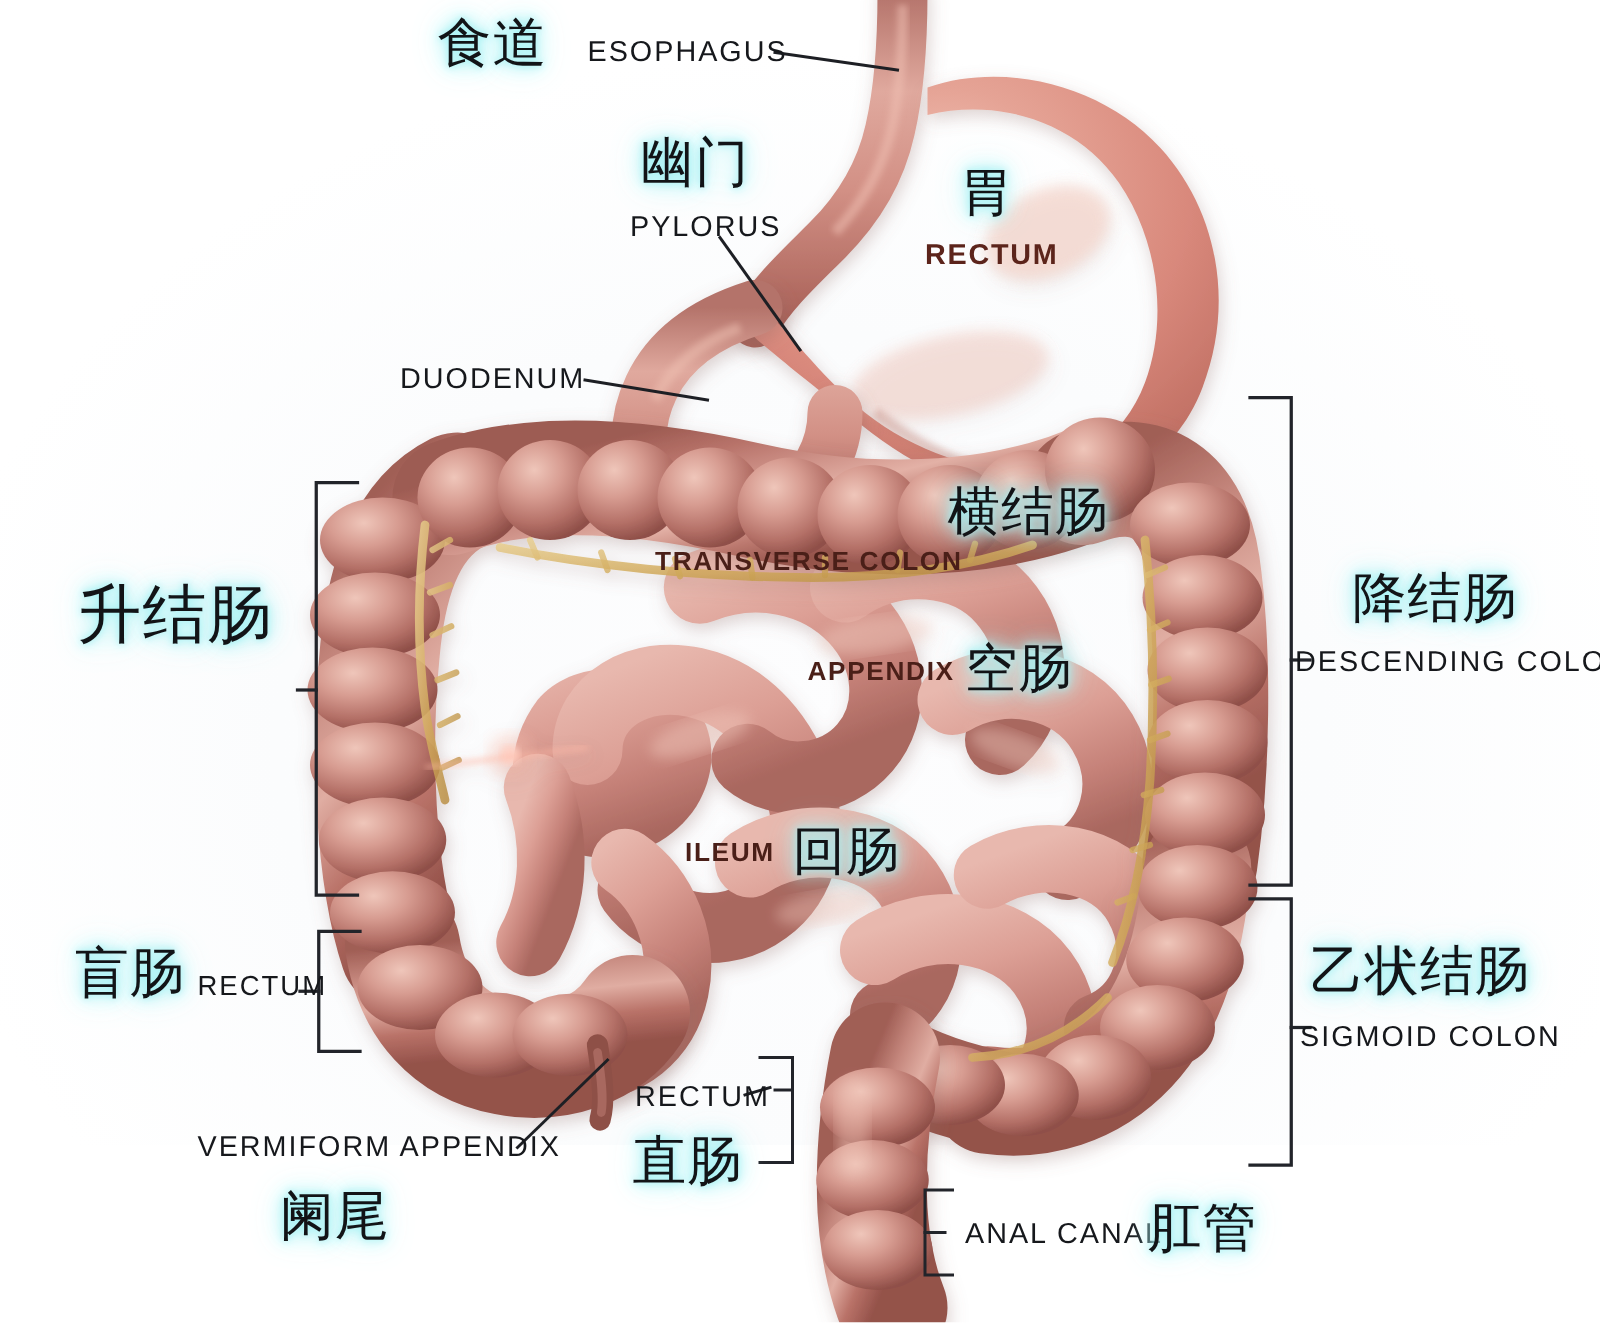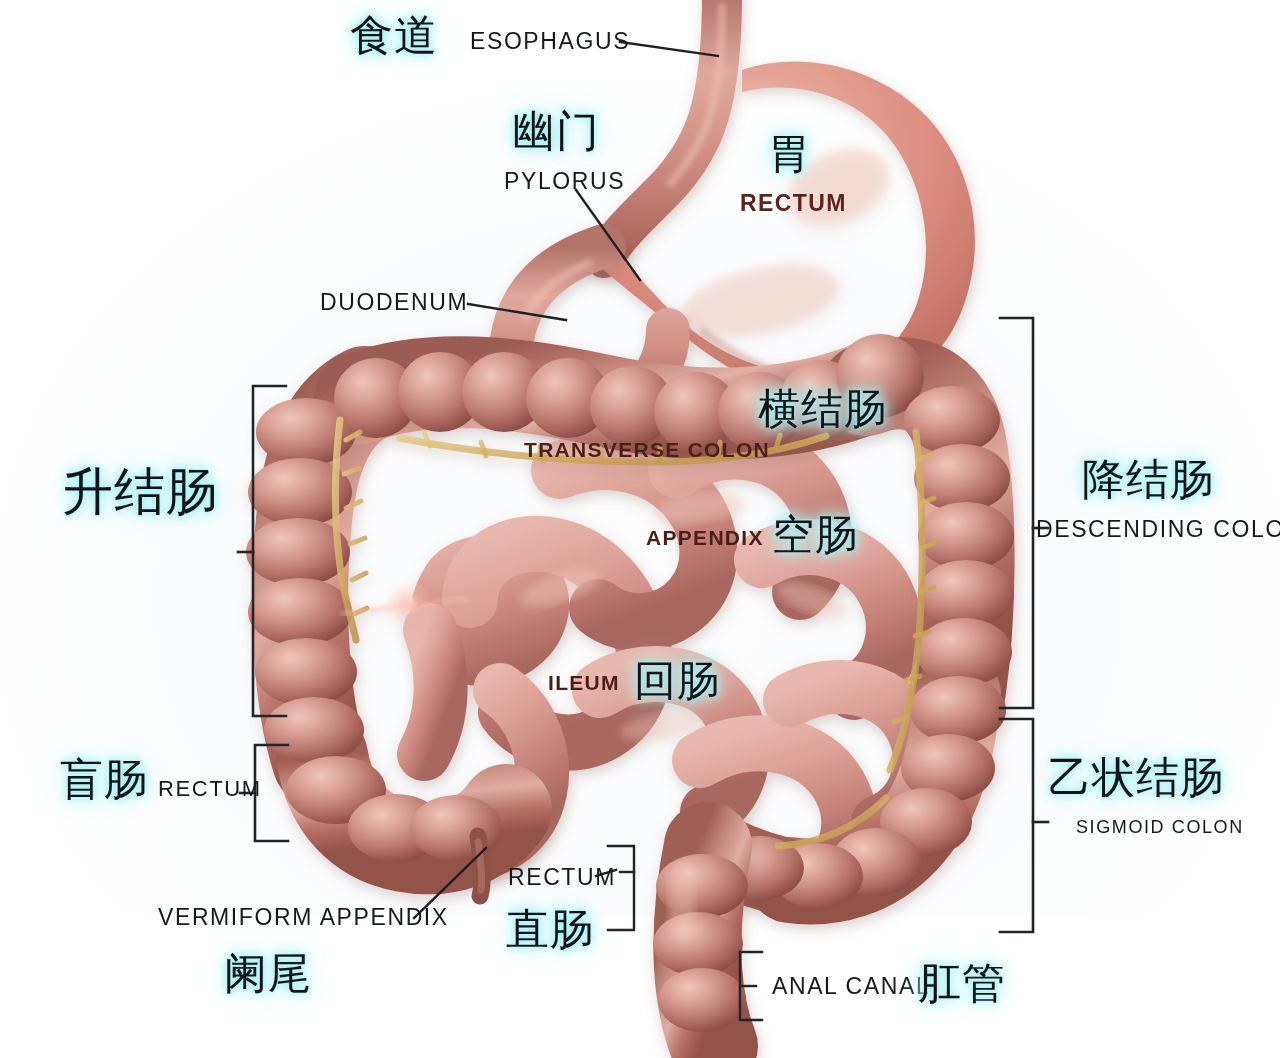--- a/index.html
+++ b/index.html
@@ -314,21 +314,21 @@
   <div class="lbl cn" style="left:772px;top:514px;font-size:42px;">空肠</div>
   <div class="lbl en-on-organ" style="left:646px;top:527px;font-size:21px;">APPENDIX</div>
 
   <div class="lbl cn" style="left:634px;top:660px;font-size:42px;">回肠</div>
   <div class="lbl en-on-organ" style="left:548px;top:672px;font-size:21px;">ILEUM</div>
 
   <div class="lbl cn" style="left:60px;top:758px;font-size:43px;">盲肠</div>
   <div class="lbl en" style="left:158px;top:778px;font-size:22px;">RECTUM</div>
 
   <div class="lbl cn" style="left:1048px;top:756px;font-size:43px;">乙状结肠</div>
-  <div class="lbl en" style="left:1040px;top:818px;font-size:18px;margin-left:36px;">SIGMOID COLON</div>
+  <div class="lbl en" style="left:1040px;top:818px;font-size:23px;">SIGMOID COLON</div>
 
   <div class="lbl en" style="left:158px;top:906px;font-size:23px;">VERMIFORM APPENDIX</div>
   <div class="lbl cn" style="left:224px;top:952px;font-size:43px;">阑尾</div>
 
   <div class="lbl en" style="left:508px;top:866px;font-size:23px;">RECTUM</div>
   <div class="lbl cn" style="left:506px;top:908px;font-size:43px;">直肠</div>
 
   <div class="lbl en" style="left:772px;top:975px;font-size:23px;">ANAL CANAL</div>
   <div class="lbl cn" style="left:918px;top:962px;font-size:43px;">肛管</div>
 

